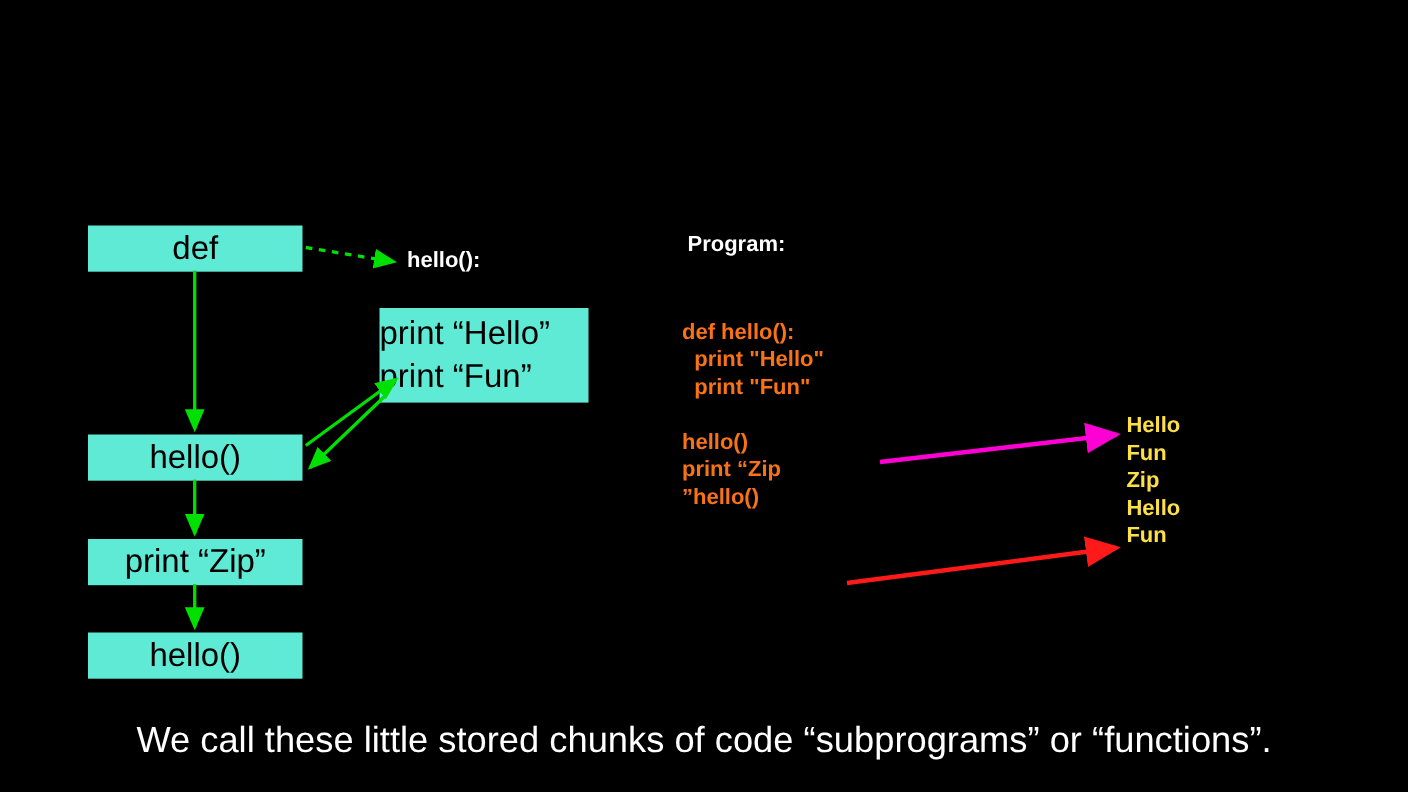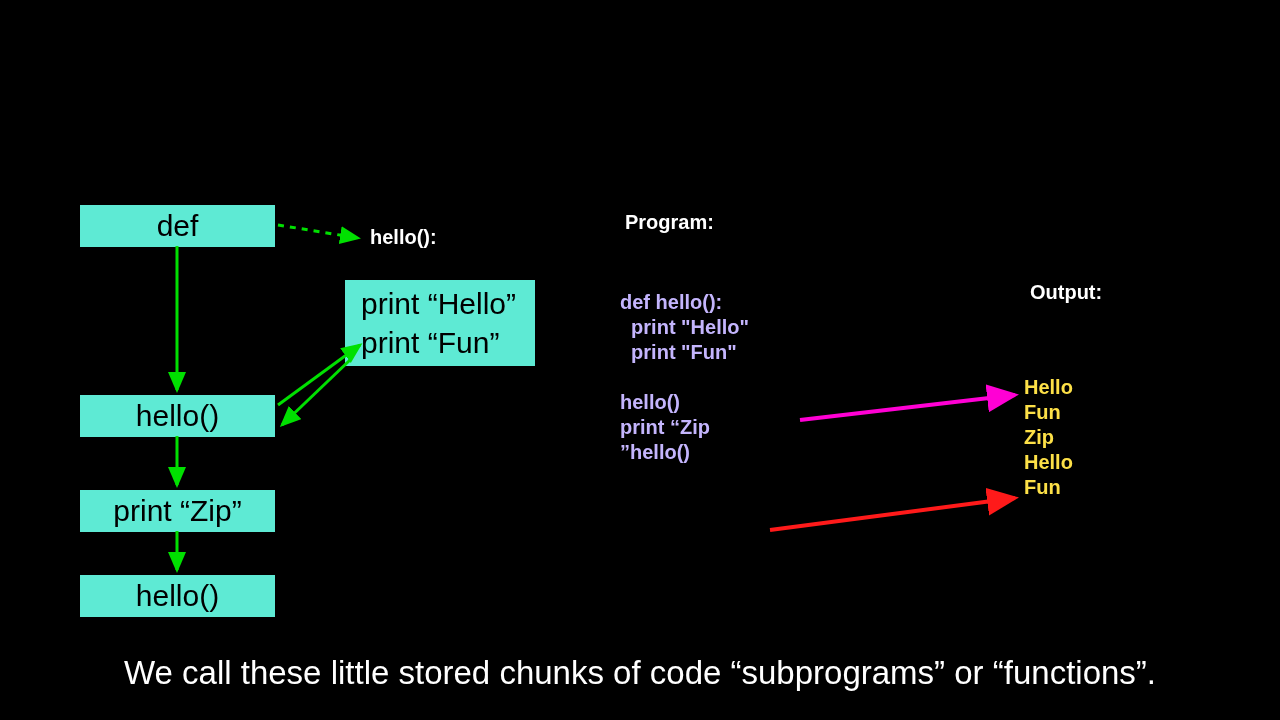--- a/index.html
+++ b/index.html
@@ -15,35 +15,34 @@
 <body>
 
 <div class="slide">
 
 
   <div class="box" style="left:80px; top:205px; width:195px;">def</div>
   <div class="box" style="left:80px; top:395px; width:195px;">hello()</div>
   <div class="box" style="left:80px; top:490px; width:195px;text-align:center;">print “Zip”</div>
   <div class="box" style="left:80px; top:575px; width:195px;">hello()</div>
 
-  <div class="box" style="left:345px; top:280px; width:190px; text-align:left; padding:4px 16px; line-height:1.3;">print “Hello”
+  <div class="box" style="left:345px; top:280px; width:190px; text-align:left; padding:4px 0; line-height:1.3;">print “Hello”
   print “Fun”</div>
 
   <div class="txt" style="left:370px; top:225px;">hello():</div>
 
   <div class="txt" style="left:625px; top:210px;">Program:</div>
-  <div class="txt" style="left:620px; top:290px; color:#c4b5fd;">def hello():
+  <div class="txt" style="left:620px; top:290px; color:#f97316;">def hello():
   print "Hello"
   print "Fun"
 
 hello()
 print “Zip
 ”hello()</div>
 
-  <div class="txt" style="left:1030px; top:280px;">Output:</div>
   <div class="txt" style="left:1024px; top:375px; color:#fde047;">Hello
 Fun
 Zip
 Hello
 Fun</div>
 
   <div class="footer">We call these little stored chunks of code “subprograms” or “functions”.</div>
 
   <svg class="arrows">
     <defs>

